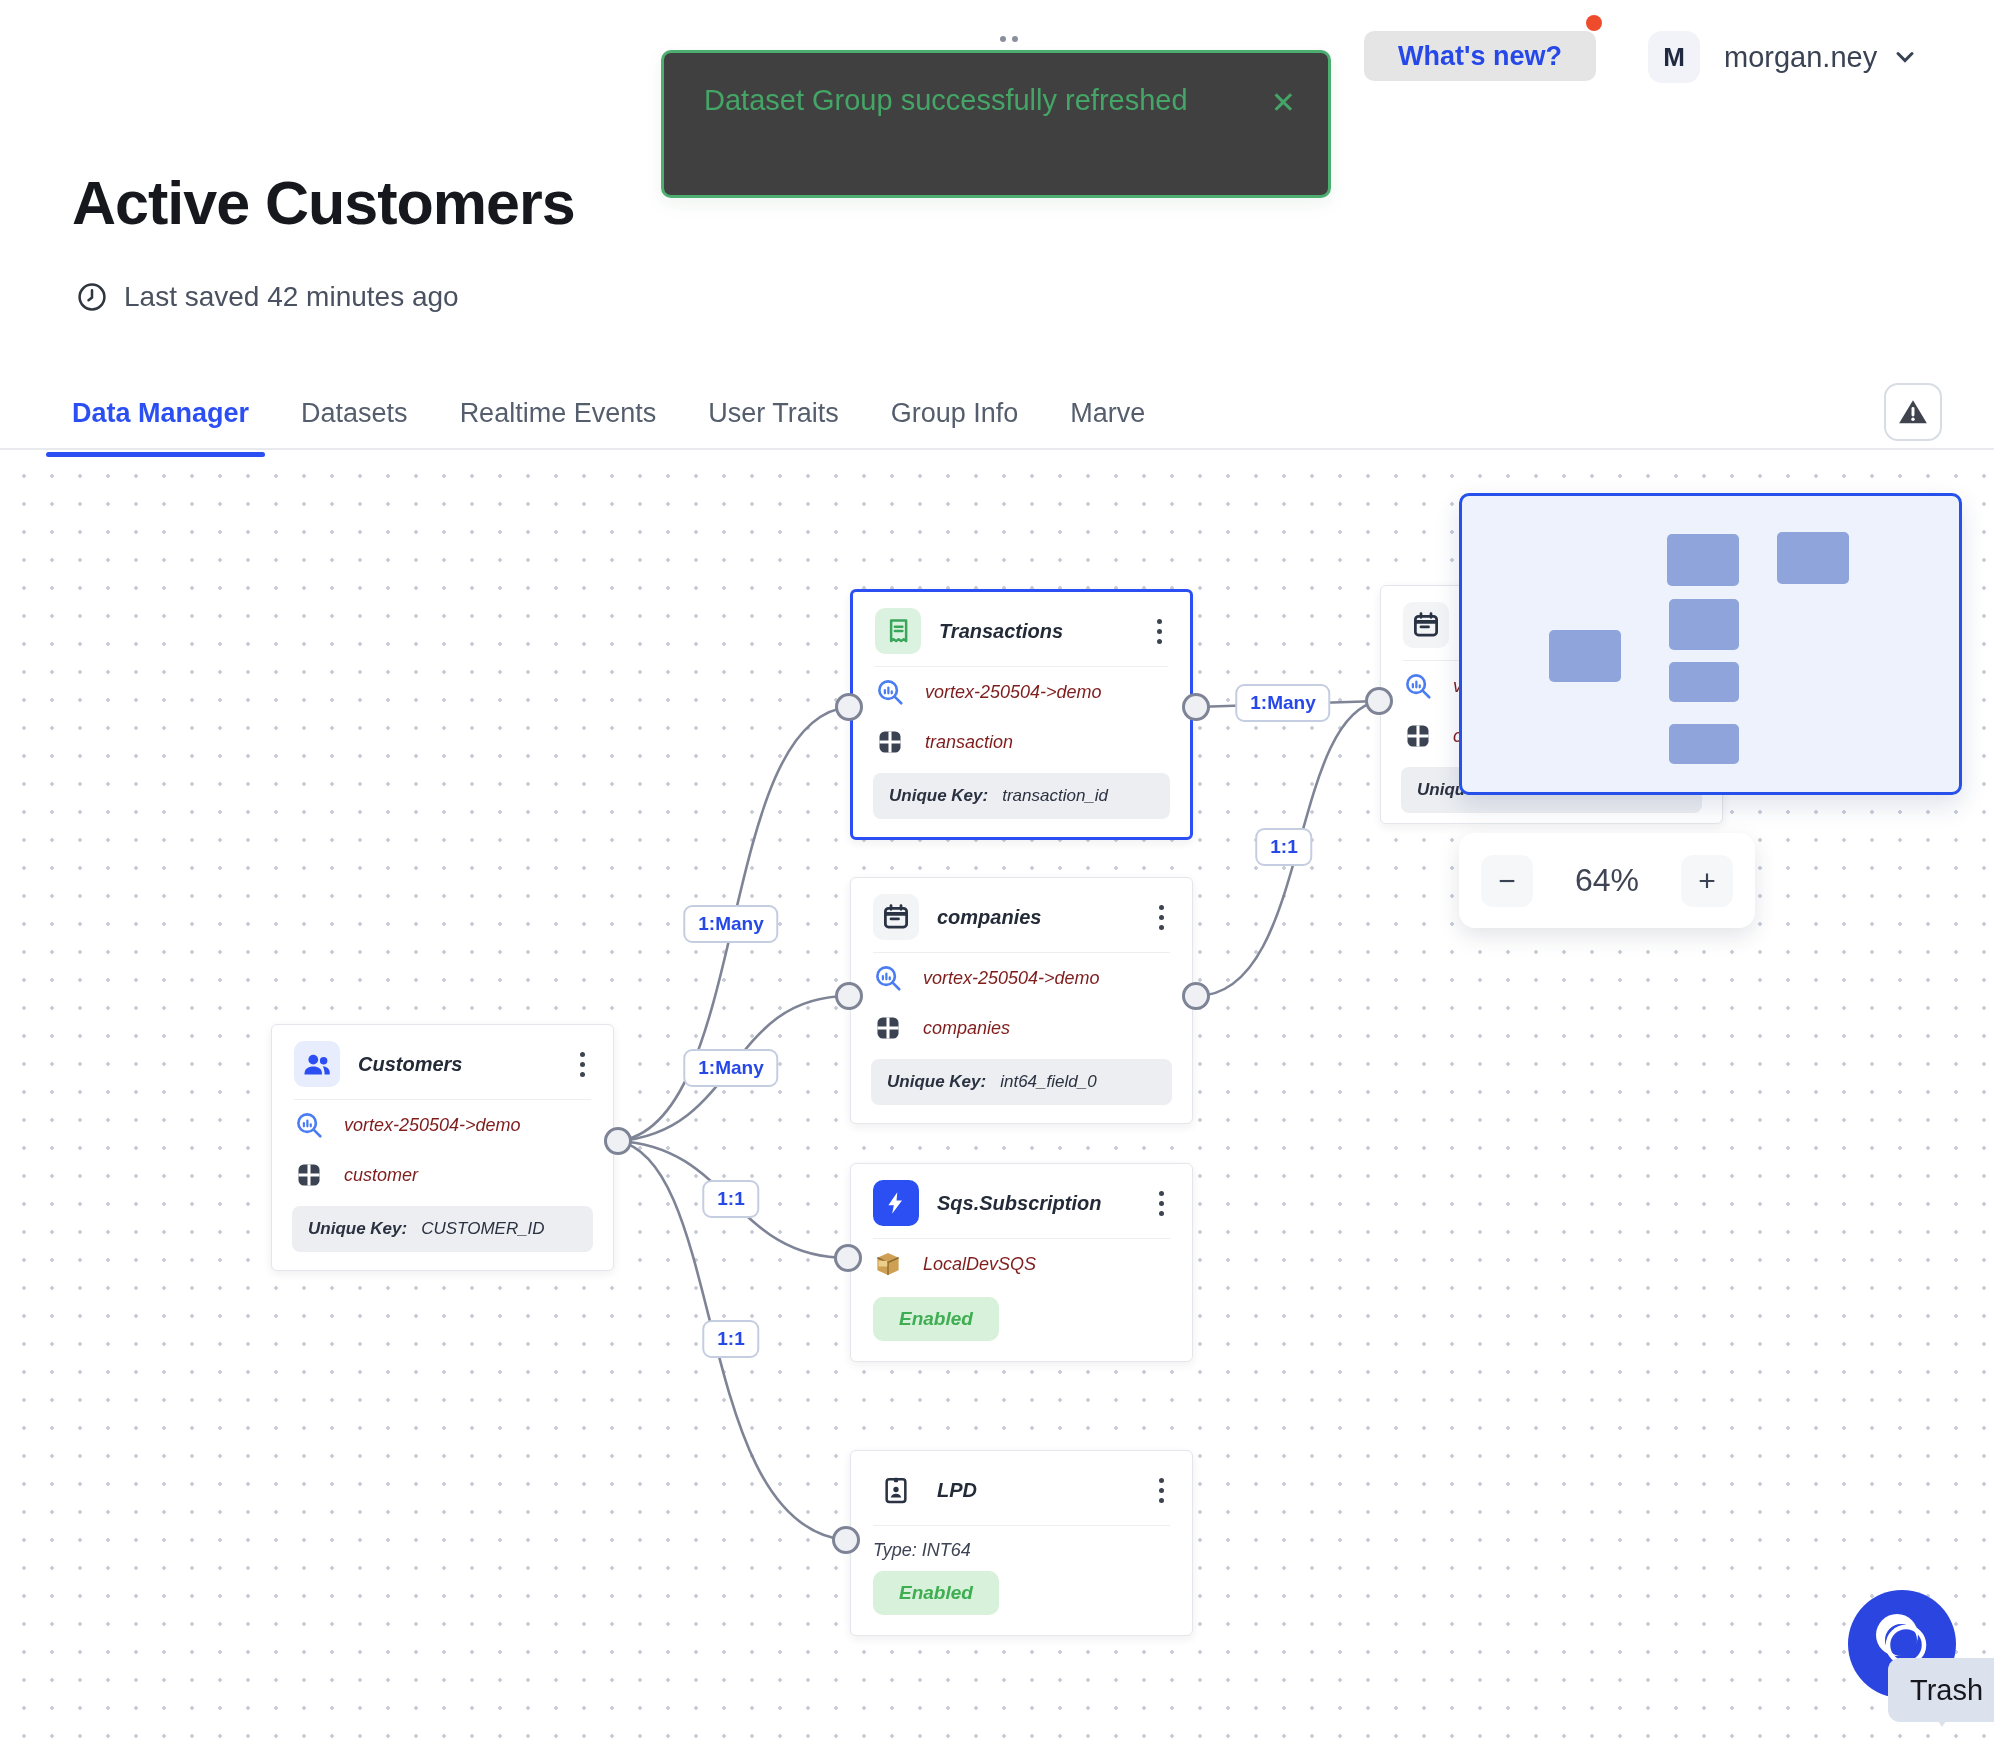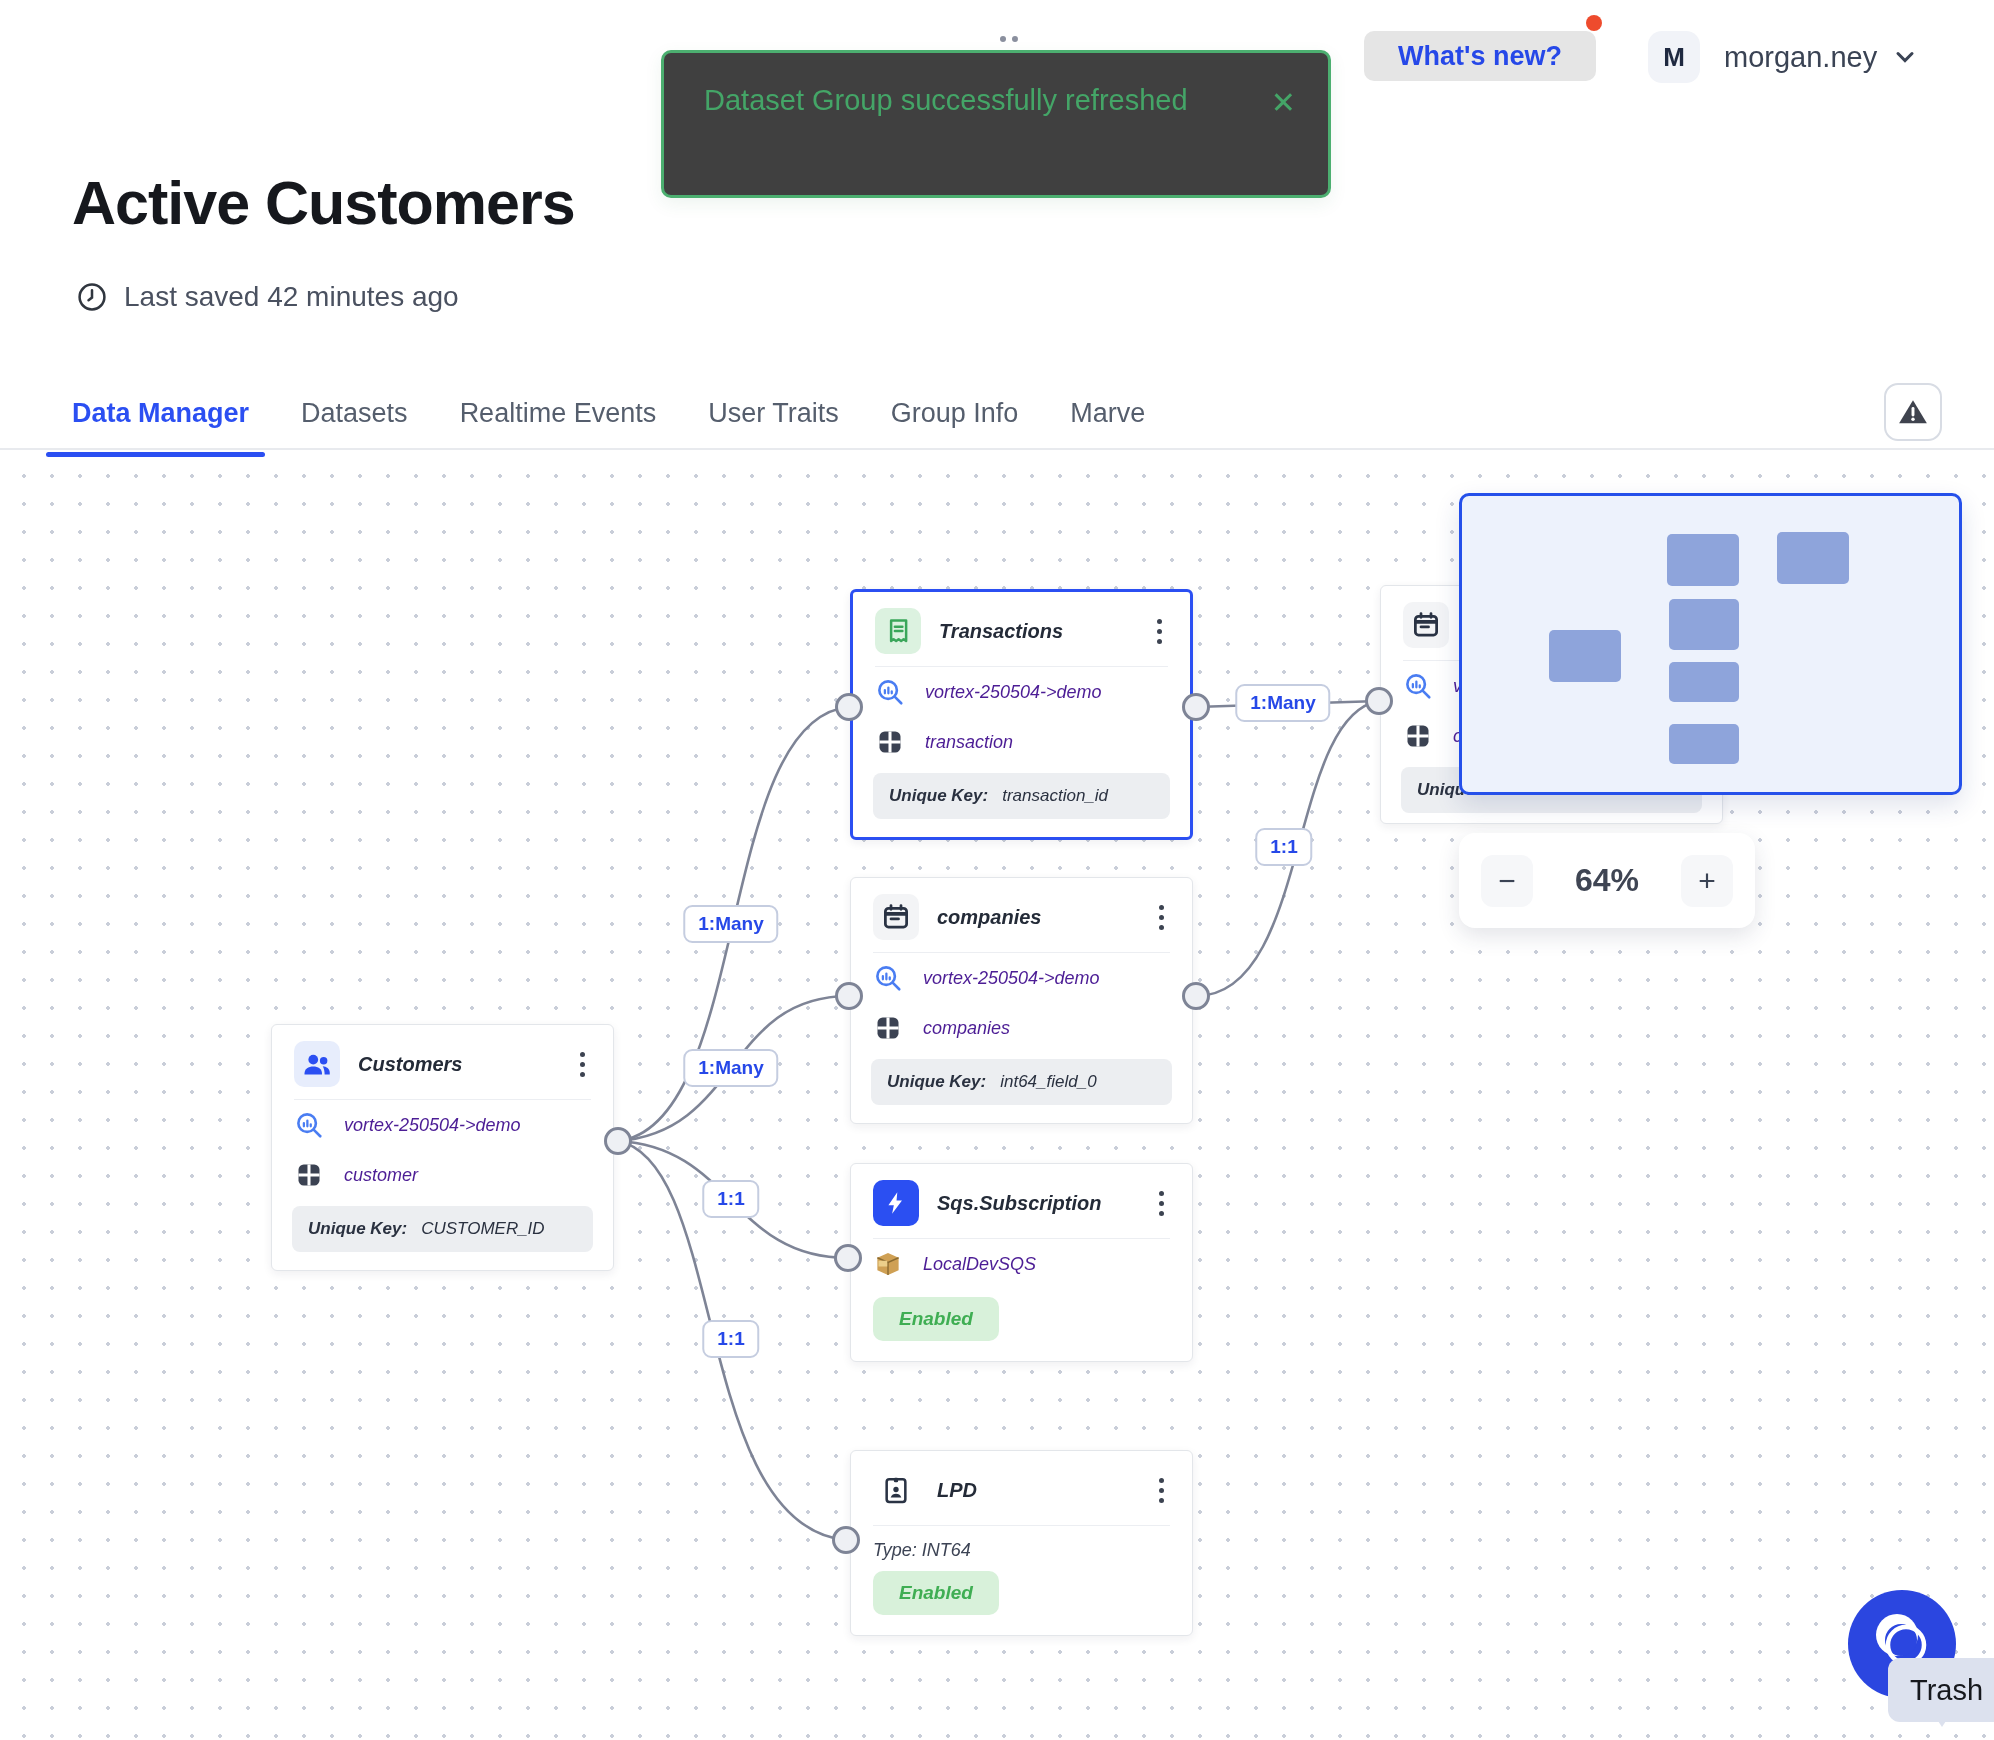--- a/index.html
+++ b/index.html
@@ -59,21 +59,21 @@
     justify-content:center; flex:none; }
   .ic-blue  { background:#e7edfc; }
   .ic-green { background:#dcf2e0; }
   .ic-gray  { background:#f3f4f6; }
   .ic-solid-blue { background:#2b4ff2; }
   .node-title { font-size:20px; font-weight:700; color:#242b38; margin-left:18px; flex:1;
     white-space:nowrap; overflow:hidden; }
   .kebab { display:flex; flex-direction:column; gap:5px; padding:6px; cursor:pointer; }
   .kebab i { width:5px; height:5px; border-radius:50%; background:#3c4351; }
   .node-divider { height:1px; background:#eceef2; margin:0 22px; }
-  .node-row { display:flex; align-items:center; gap:20px; padding:10px 22px; font-size:18px; color:#4c1d95;
+  .node-row { display:flex; align-items:center; gap:20px; padding:10px 22px; font-size:18px; color:#7f1d1d;
     white-space:nowrap; }
   .node-row:first-of-type { margin-top:8px; }
   .row-ic { width:30px; height:30px; flex:none; display:flex; align-items:center; justify-content:center; }
   .key-pill { margin:6px 20px 18px; background:#eceef1; border-radius:8px; padding:13px 16px;
     font-size:17px; color:#2a3140; display:flex; gap:14px; white-space:nowrap; overflow:hidden; }
   .key-label { font-weight:700; }
   .status-pill { display:inline-block; margin:8px 22px 20px; background:#d8f1da; color:#3fae53;
     font-weight:700; font-size:19px; padding:11px 26px; border-radius:10px; }
   .type-row { padding:14px 22px 2px; font-size:18px; color:#3c4354; }
 
@@ -87,21 +87,21 @@
 
   
   .minimap { position:absolute; left:1459px; top:493px; width:503px; height:302px; background:#edf2fc;
     border:3.5px solid #2550ea; border-radius:10px; z-index:6; box-shadow:0 10px 26px rgba(30,50,120,.14); }
   .mm-rect { position:absolute; background:#8ea4db; border-radius:5px; }
   .zoom-ctl { position:absolute; left:1459px; top:833px; width:296px; height:95px; background:#fff;
     border-radius:16px; box-shadow:0 8px 22px rgba(40,50,80,.13); display:flex; align-items:center;
     justify-content:space-between; padding:0 22px; z-index:6; }
   .zoom-btn { width:52px; height:52px; border-radius:12px; background:#f6f7f9; color:#3a4354;
     font-size:30px; display:flex; align-items:center; justify-content:center; cursor:pointer; }
-  .zoom-level { font-size:32px; font-weight:700; color:#3f4553; }
+  .zoom-level { font-size:32px; font-weight:400; color:#3f4553; }
 
   
   .launcher { position:absolute; left:1847px; top:1589px; width:110px; height:110px; z-index:7; cursor:pointer; }
   .trash-tip { position:absolute; left:1888px; top:1658px; width:120px; height:64px; background:#dce1ee;
     border-radius:12px; z-index:8; display:flex; align-items:center; padding-left:22px;
     font-size:29px; color:#16181d; }
   .trash-tip::after { content:""; position:absolute; left:42px; bottom:-17px; border:12px solid transparent;
     border-top:18px solid #dce1ee; }
 </style>
 </head>

